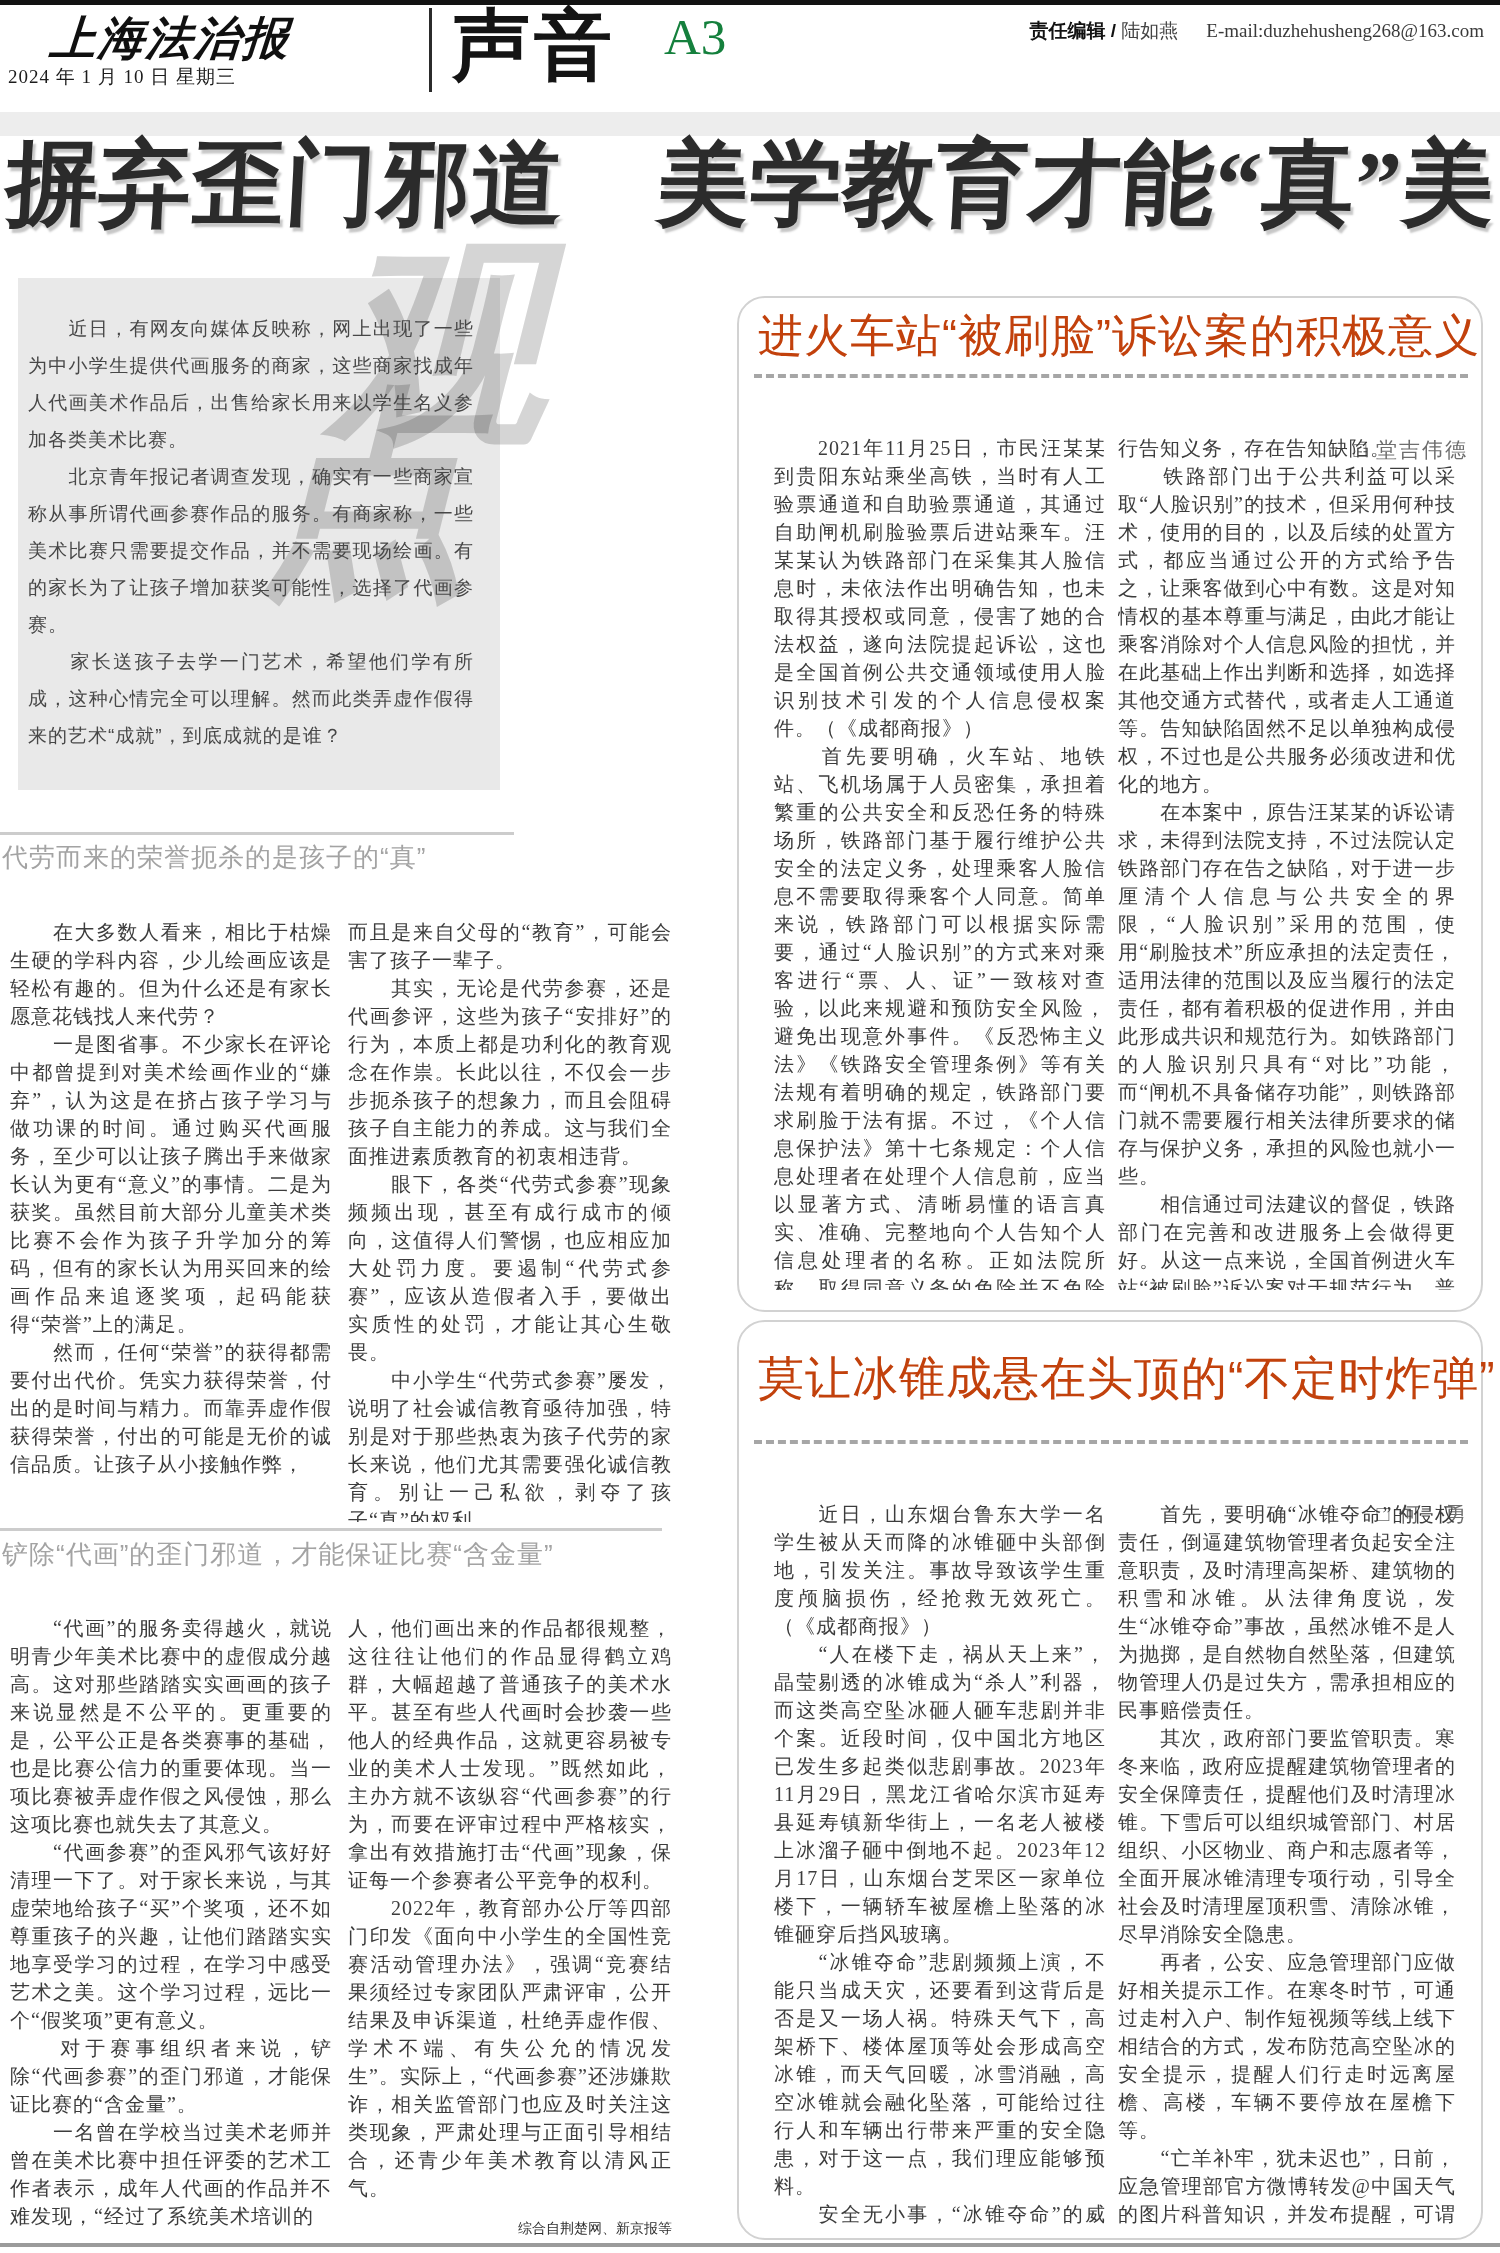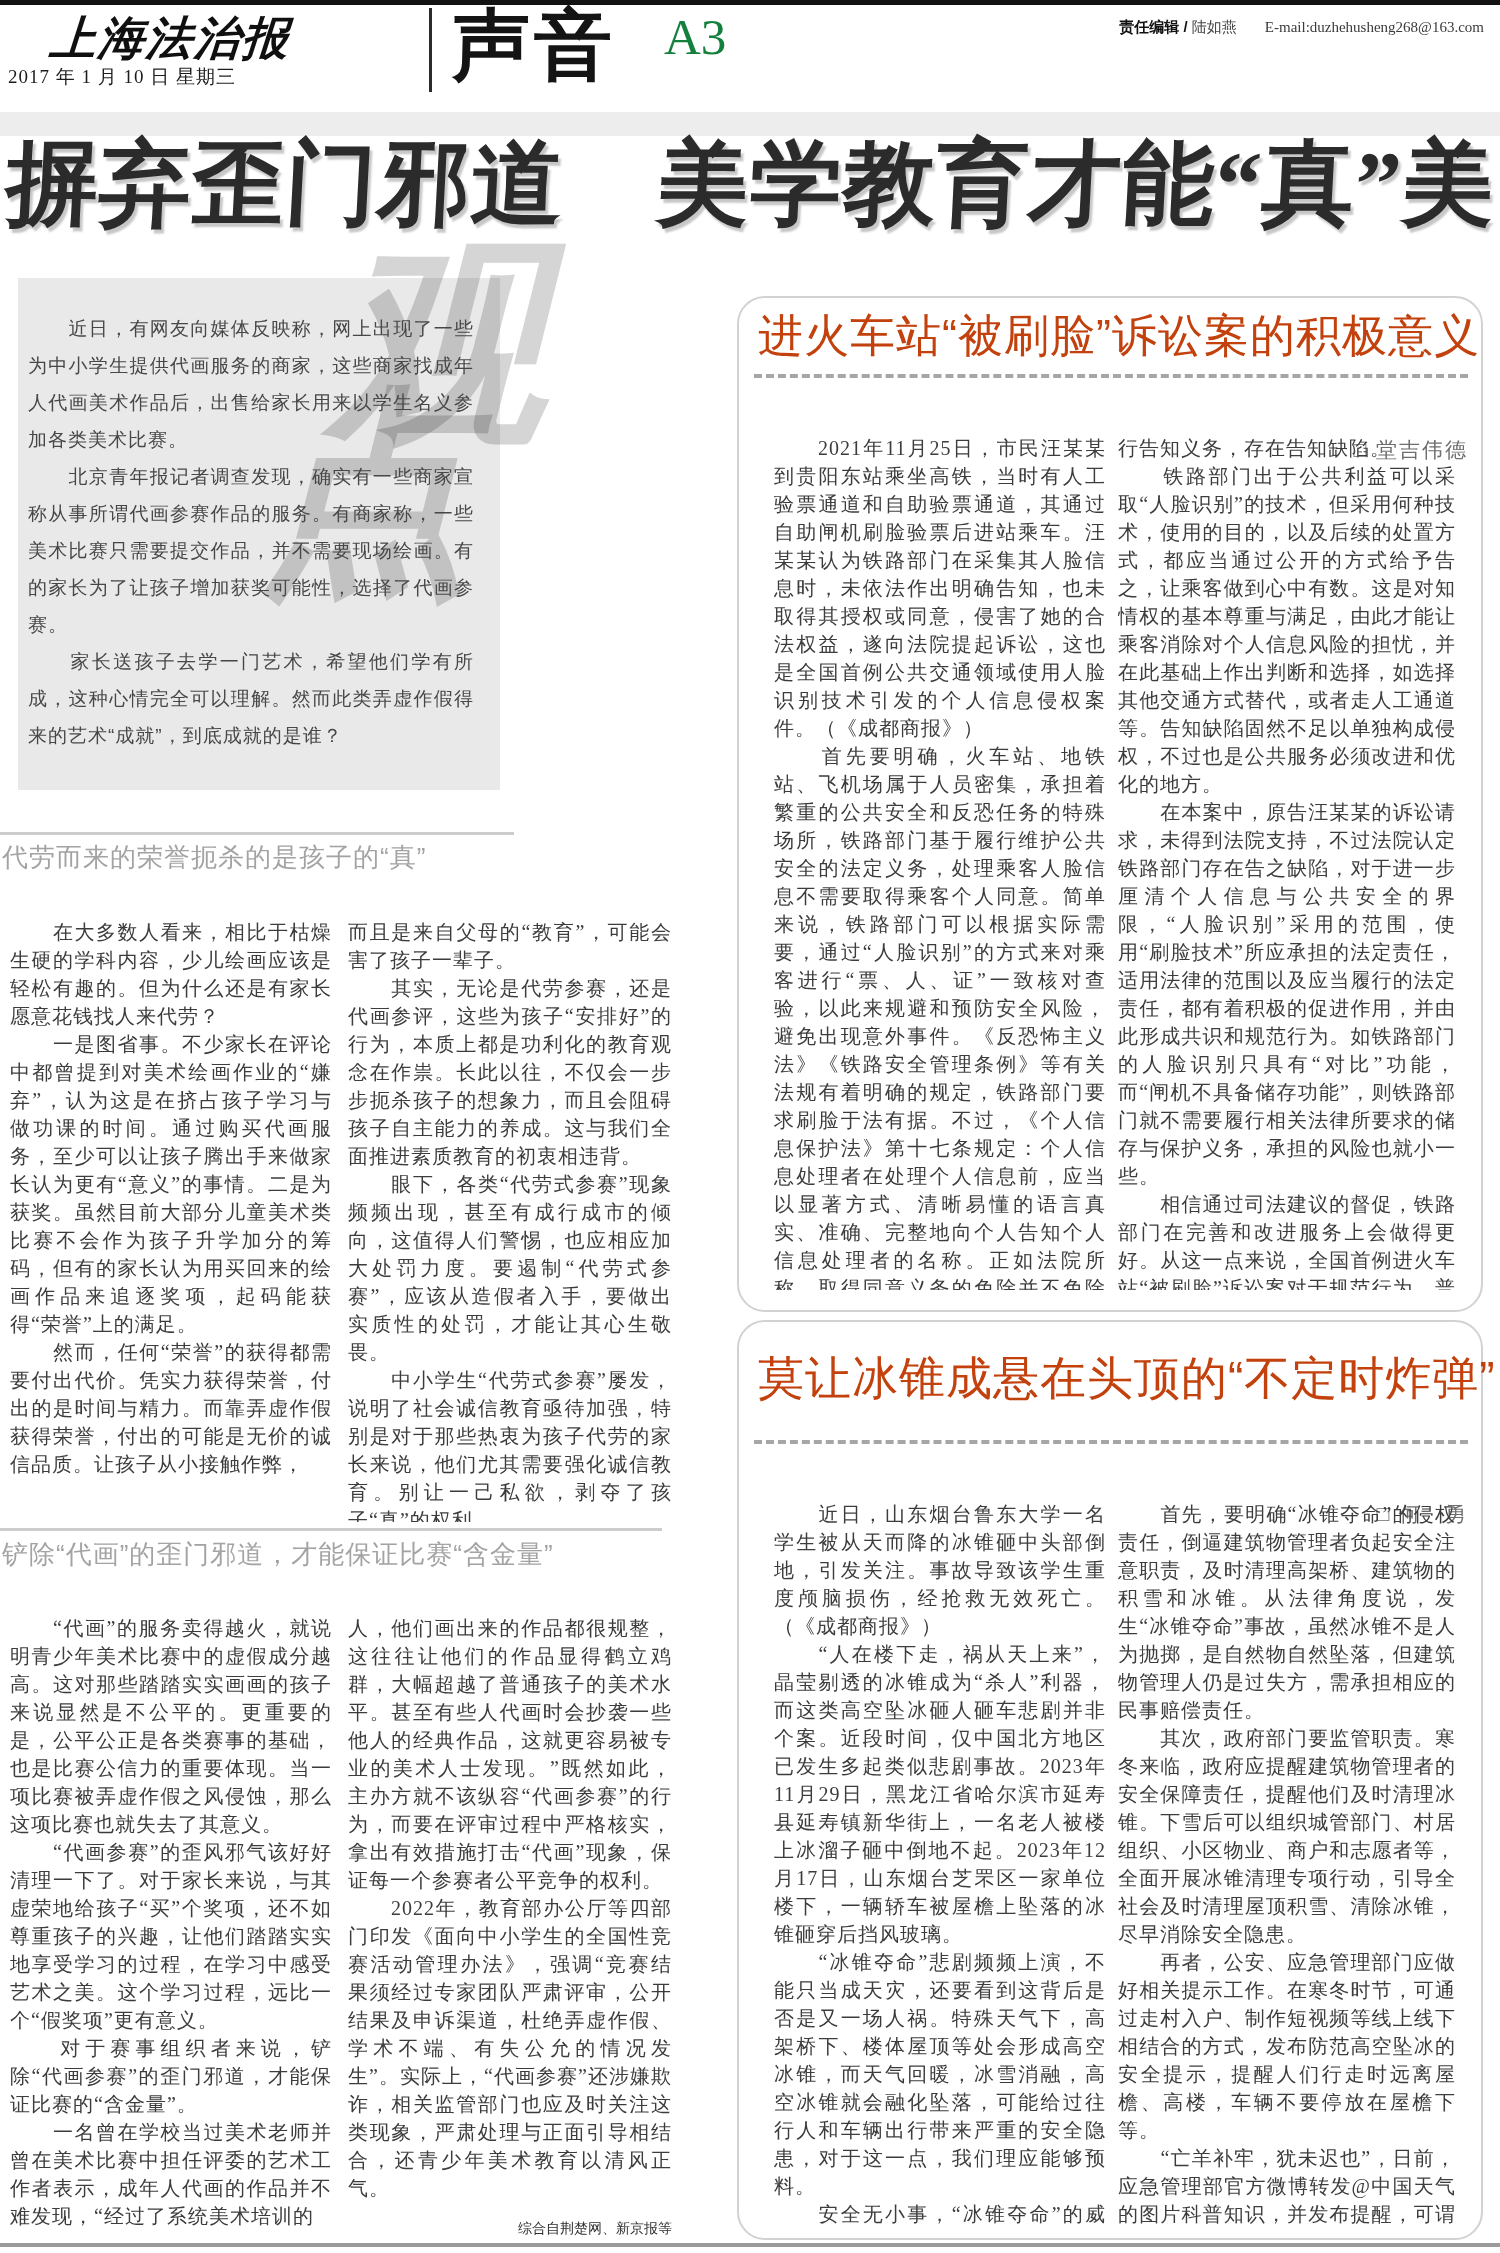--- a/index.html
+++ b/index.html
@@ -10,21 +10,21 @@
   .abs{position:absolute;}
   
   .top-rule{left:0;top:0;width:1500px;height:5px;background:#121212;}
   .logo{left:50px;top:8px;font-size:46px;font-weight:bold;font-style:italic;color:#101010;
         letter-spacing:2px;transform:skewX(-4deg);font-family:"Liberation Serif","DejaVu Serif",serif;}
   .date{left:8px;top:64px;font-size:19px;color:#1c1c1c;letter-spacing:1px;}
   .mast-divider{left:429px;top:8px;width:3px;height:84px;background:#2b2b2b;}
   .section-title{left:452px;top:-6px;font-size:78px;font-weight:900;color:#141414;
         font-family:"Liberation Sans","DejaVu Sans",sans-serif;letter-spacing:4px;}
   .page-no{left:664px;top:8px;font-size:51px;color:#15803d;}
-  .editor-row{top:18px;right:16px;font-size:15px;color:#333;text-align:right;}
+  .editor-row{top:18px;right:16px;font-size:19px;color:#333;text-align:right;}
   .editor-row .lbl{font-weight:bold;color:#111;font-family:"Liberation Sans","DejaVu Sans",sans-serif;}
   .editor-row .nm{color:#444;margin-right:28px;}
   .editor-row .em{color:#3a3a3a;}
   .gray-band{left:0;top:112px;width:1500px;height:24px;background:#ededed;}
   
   .headline{
     left:6px;top:136px;width:1492px;white-space:nowrap;
     font-size:92px;line-height:1.05;font-weight:900;color:#2b2b2b;letter-spacing:1px;
     transform:skewX(-3deg);text-shadow:3px 4px 2px rgba(70,70,70,.30);
   }
@@ -64,21 +64,21 @@
   .dash-rule{height:0;border-top:4px dashed #a6a6a6;}
   .byline{font-family:"Liberation Sans","DejaVu Sans",sans-serif;
     font-size:21px;color:#6e6e6e;text-align:right;letter-spacing:2px;margin-top:48px;}
   .bottom-rule{left:0;top:2243px;width:1500px;height:4px;background:#9b9b9b;}
 </style>
 </head>
 <body>
 
 <div class="abs top-rule"></div>
 <div class="abs logo">上海法治报</div>
-<div class="abs date">2017 年 1 月 10 日  星期三</div>
+<div class="abs date">2024 年 1 月 10 日  星期三</div>
 <div class="abs mast-divider"></div>
 <div class="abs section-title">声音</div>
 <div class="abs page-no">A3</div>
 <div class="abs editor-row">
   <span class="lbl">责任编辑 / </span><span class="nm">陆如燕</span><span class="em">E-mail:duzhehusheng268@163.com</span>
 </div>
 <div class="abs gray-band"></div>
 
 <div class="abs headline">摒弃歪门邪道　美学教育才能“真”美</div>
 

